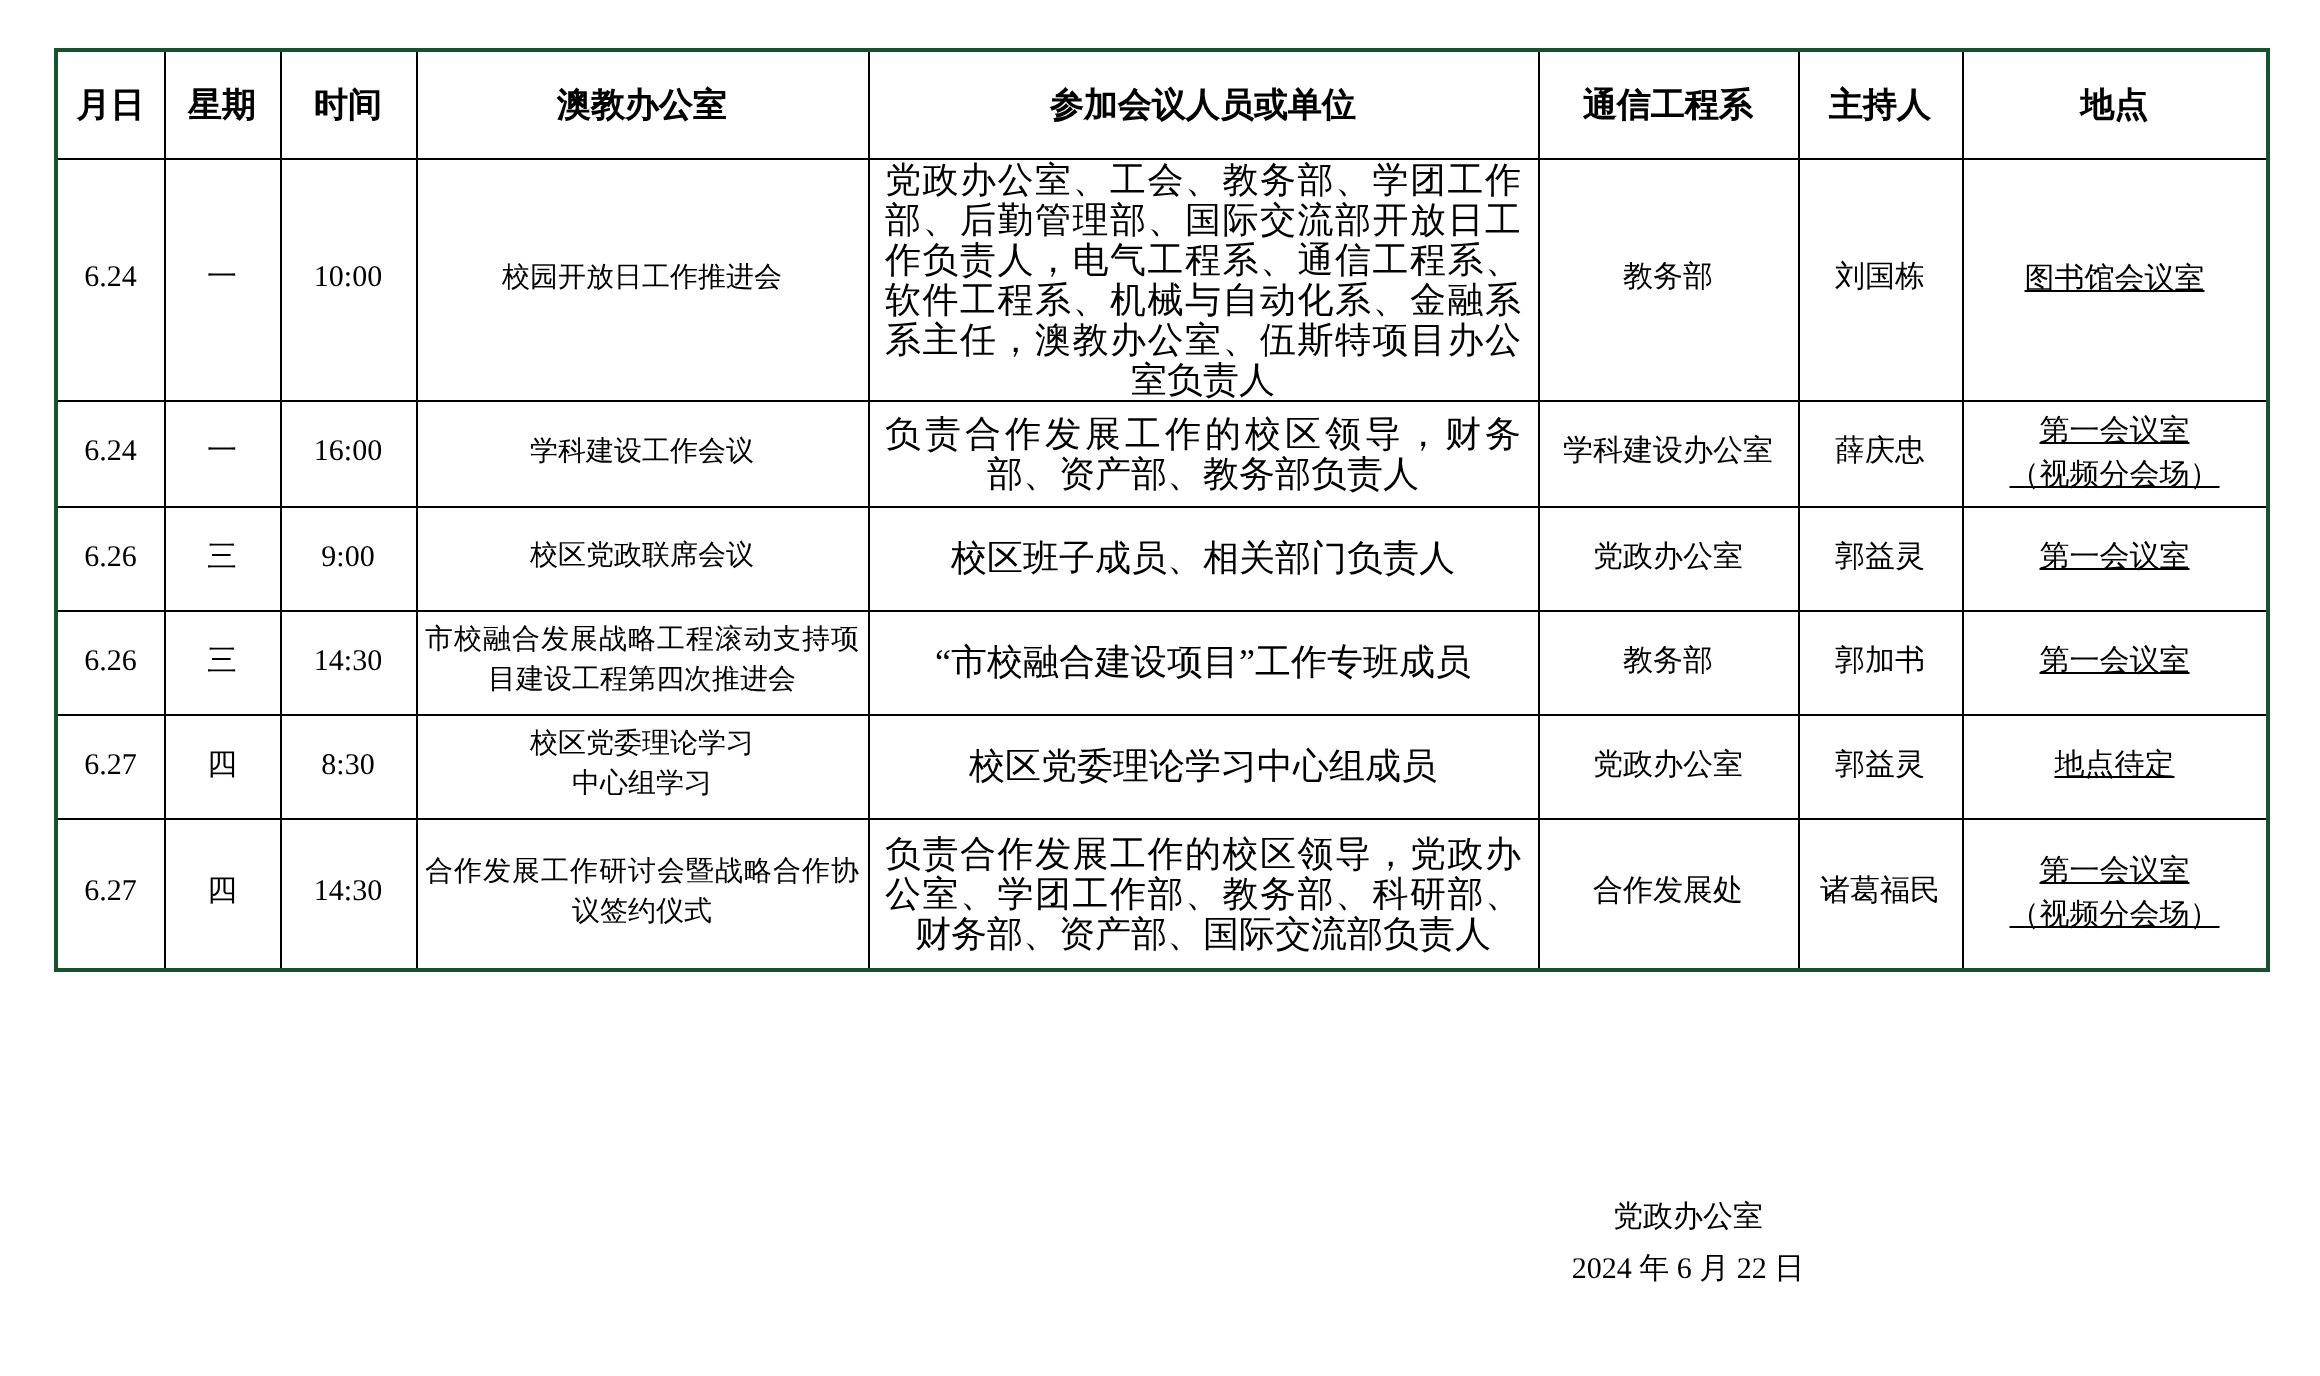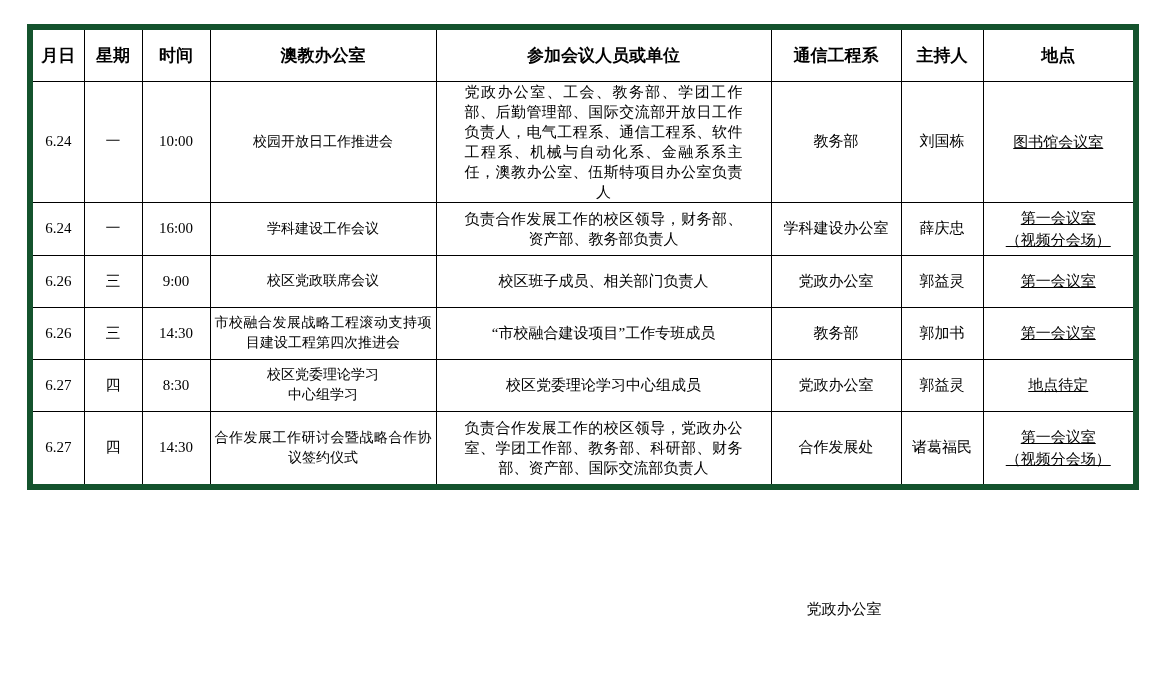--- a/index.html
+++ b/index.html
@@ -5,21 +5,21 @@
   html,body{margin:0;padding:0;}
   body{
     width:1160px;height:688px;background:#ffffff;color:#000;
     font-family:"Liberation Serif","DejaVu Serif",serif;
     position:relative;overflow:hidden;
   }
   .sheet{position:absolute;left:0;top:0;width:1160px;height:688px;}
   table.schedule{
     position:absolute;left:27px;top:24px;width:1106px;
     border-collapse:collapse;table-layout:fixed;
-    border:6px solid #14532d;
+    border:2px solid #14532d;
   }
   .schedule th,.schedule td{
     border:1px solid #000;
     text-align:center;vertical-align:middle;
     overflow:hidden;
   }
   .schedule th{
     font-family:"Liberation Sans","DejaVu Sans",sans-serif;
     font-weight:bold;font-size:17px;padding:0 2px;
   }
@@ -30,21 +30,21 @@
   tr.r2{height:53px;}
   tr.r3,tr.r4,tr.r5,tr.r6,tr.r8{height:52px;}
   tr.r7{height:76px;}
   
   td.c-topic,td.c-part,td.c-loc{
     white-space:pre-line;
     text-align:justify;
     text-align-last:center;
   }
   td.c-topic{font-size:14px;line-height:20px;padding:0 4px;margin-left:15px;}
-  td.c-part{font-size:15px;line-height:20px;padding:0 28px;}
+  td.c-part{font-size:18px;line-height:20px;padding:0 8px;}
   td.c-loc{text-align:center;line-height:22px;text-decoration:underline;}
   tr.r1 td.c-part{line-height:20px;}
   .footer{
     position:absolute;left:555px;top:596px;width:578px;
     text-align:center;font-size:15px;line-height:26px;
   }
   .footer div{white-space:pre;}
 </style>
 </head>
 <body>
@@ -134,15 +134,16 @@
       <td class="c-org">合作发展处</td>
       <td class="c-host">诸葛福民</td>
       <td class="c-loc">第一会议室
 （视频分会场）</td>
     </tr>
   </tbody>
     </table>
 
   <div class="footer">
     <div>党政办公室</div>
+    <div>2024 年 6 月 22 日</div>
   </div>
 
 </div>
 
 </body></html>

